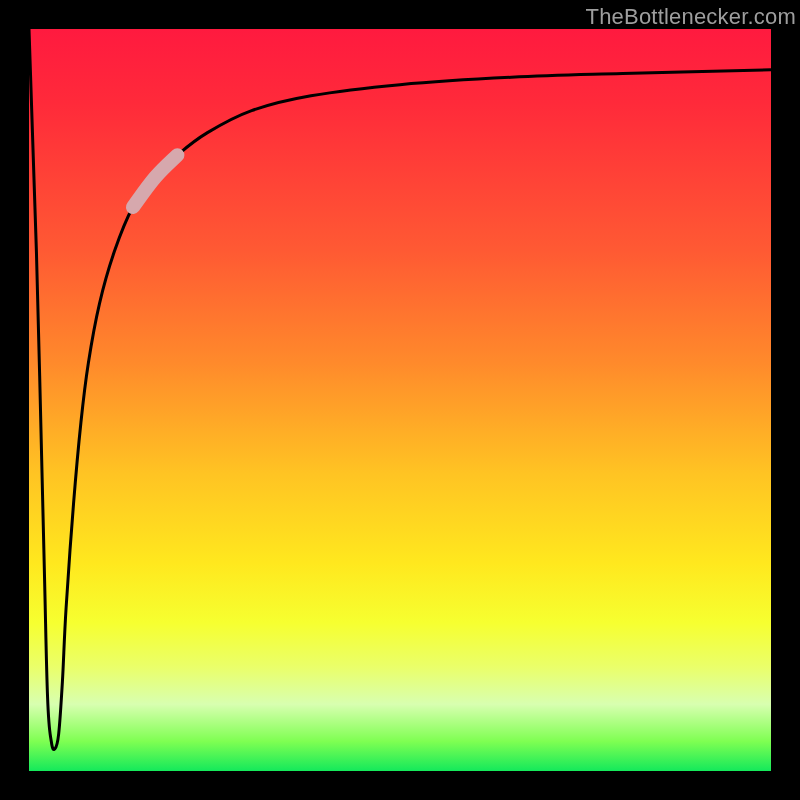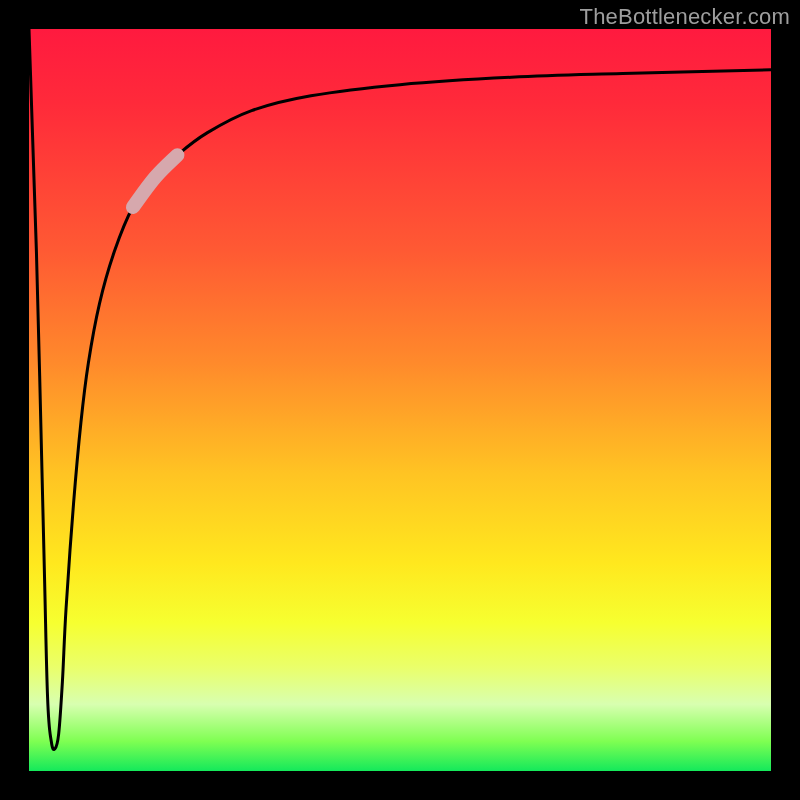--- a/index.html
+++ b/index.html
@@ -43,21 +43,21 @@
     position: absolute;
     left: 0;
     top: 0;
     width: 742px;
     height: 742px;
     overflow: visible;
   }
   .watermark {
     position: absolute;
     top: 4px;
-    right: 10px;
+    right: 4px;
     color: #9e9e9e;
     font-size: 22px;
     letter-spacing: 0.2px;
     user-select: none;
   }
 </style>
 </head>
 <body>
 
 <div class="stage">

